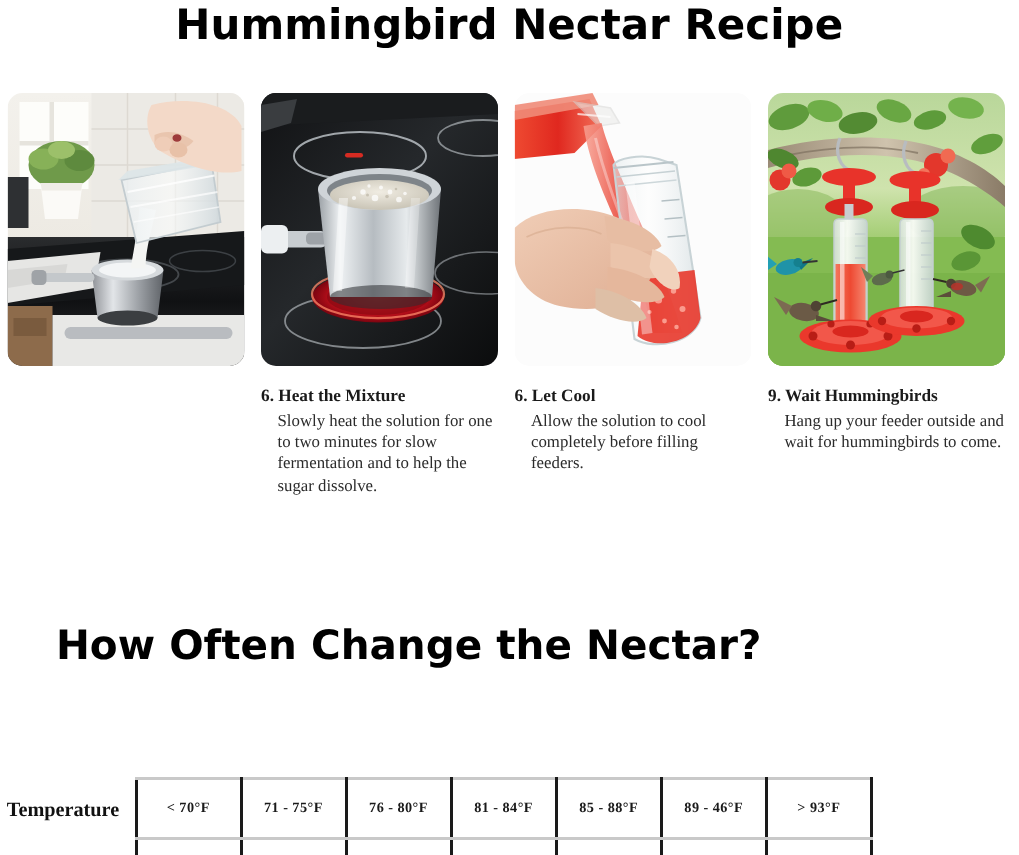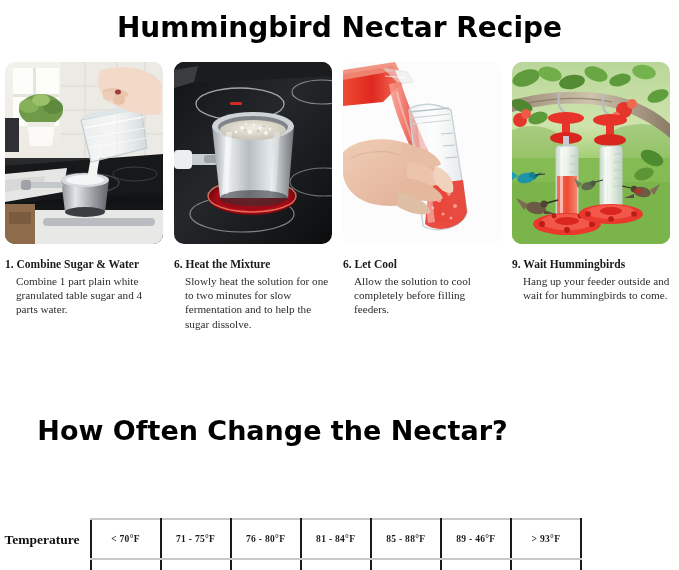--- a/index.html
+++ b/index.html
@@ -11,21 +11,21 @@
     width: 679px;
     height: 570px;
     position: relative;
     font-family: "Liberation Serif", serif;
     overflow: hidden;
   }
 
   
   .main-title {
     position: absolute;
-    left: 0; top: 11px;
+    left: 0; top: 0;
     width: 679px;
     text-align: center;
     font-family: "DejaVu Sans", sans-serif;
     font-weight: bold;
     font-size: 28px;
     letter-spacing: 0px;
     color: #000000;
   }
   .section-title {
     position: absolute;
@@ -226,24 +226,20 @@
         </g>
 
         <path d="M96 8 C118 2, 148 6, 156 22 L156 52 C140 56, 118 48, 104 40 C94 34, 90 18, 96 8 Z" fill="#f3d9c8"></path>
         <path d="M98 28 C106 24, 116 26, 124 32 C118 40, 104 40, 98 34 Z" fill="#e9c5ae"></path>
         <ellipse cx="104" cy="34" rx="6" ry="5" fill="#efcdb8"></ellipse>
         <ellipse cx="114" cy="38" rx="6" ry="5" fill="#e8c1a8"></ellipse>
         <ellipse cx="113" cy="30" rx="3" ry="2.5" fill="#9e3b3b"></ellipse>
 
         <path d="M0 0 L158 0 L158 182 L0 182 Z M10 0 A10 10 0 0 0 0 10 L0 0 Z" fill="none"></path>
       </svg>
-    </div>
-    <div class="step-caption">
-      <div class="step-head">1. Combine Sugar &amp; Water</div>
-      <div class="step-body">Combine 1 part plain white granulated table sugar and 4 parts water.</div>
     </div>
   </div>
 
   <div class="step">
     <div class="thumb">
       <svg viewBox="0 0 158 182" preserveAspectRatio="none">
         <defs>
           <linearGradient id="s2top" x1="0" y1="0" x2="1" y2="1">
             <stop offset="0" stop-color="#111214"></stop>
               <stop offset="0.45" stop-color="#25282b"></stop>

